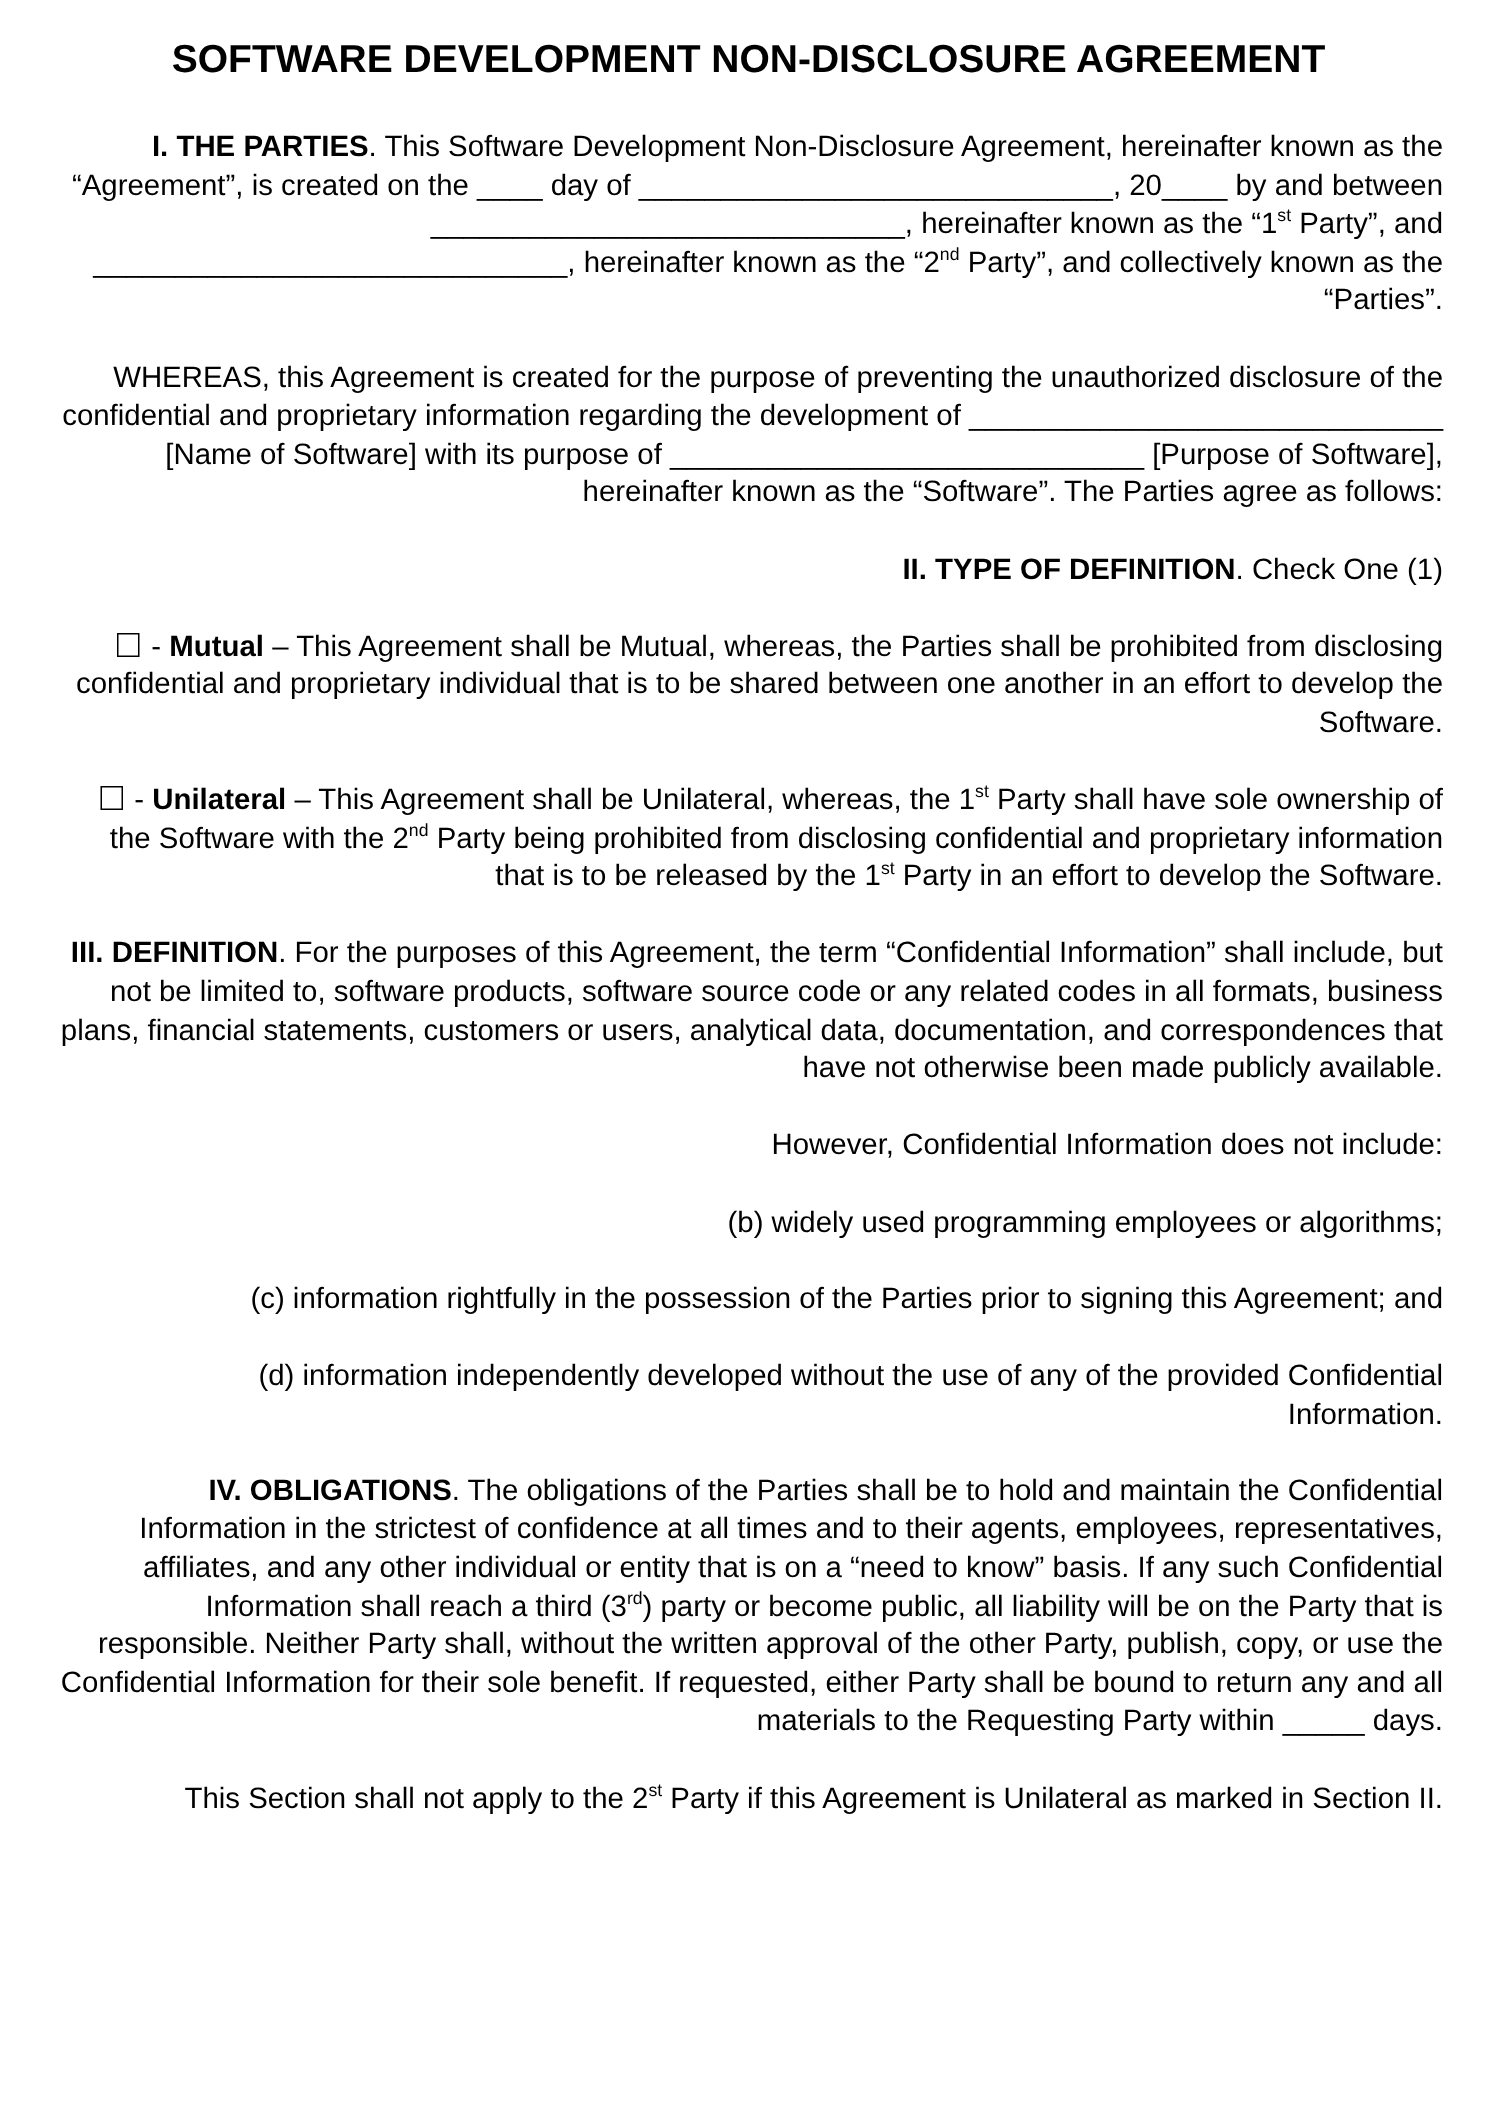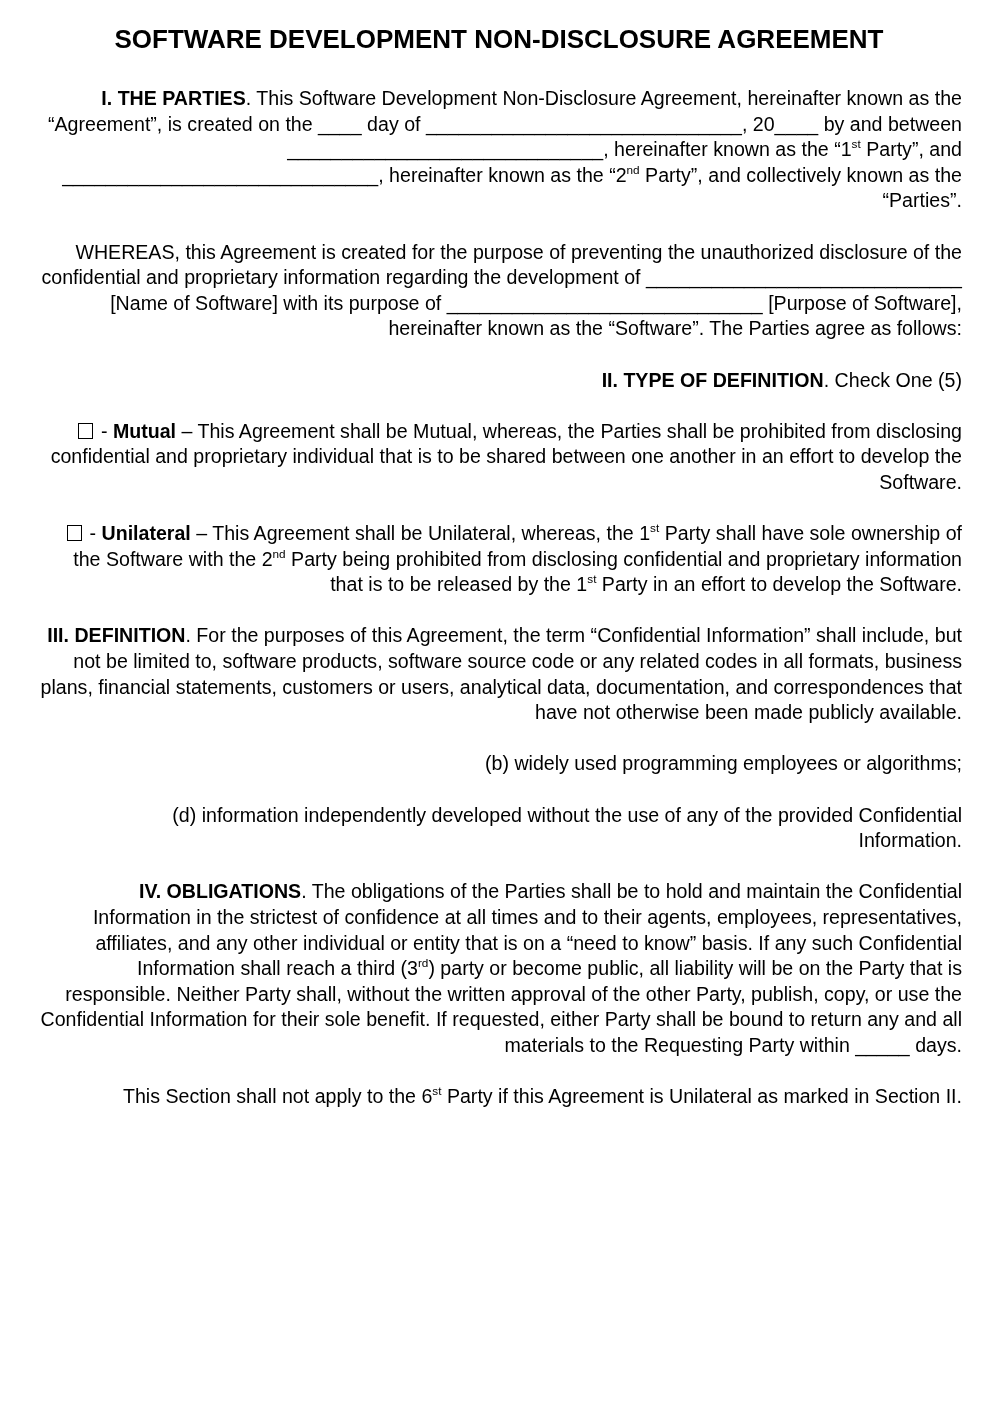--- a/index.html
+++ b/index.html
@@ -55,32 +55,34 @@
 <body>
 
 <div class="page">
 
   <h1 class="doc-title">SOFTWARE DEVELOPMENT NON-DISCLOSURE AGREEMENT</h1>
 
   <p class="para"><b class="lead">I. THE PARTIES</b><span>. This Software Development Non-Disclosure Agreement, hereinafter known as the “Agreement”, is created on the ____ day of _____________________________, 20____ by and between _____________________________, hereinafter known as the “1</span><sup class="ord">st</sup><span> Party”, and _____________________________, hereinafter known as the “2</span><sup class="ord">nd</sup><span> Party”, and collectively known as the “Parties”.</span></p>
 
   <p class="para"><span>WHEREAS, this Agreement is created for the purpose of preventing the unauthorized disclosure of the confidential and proprietary information regarding the development of _____________________________ [Name of Software] with its purpose of _____________________________ [Purpose of Software], hereinafter known as the “Software”. The Parties agree as follows:</span></p>
 
-  <p class="para"><b class="lead">II. TYPE OF DEFINITION</b><span>. Check One (5)</span></p>
+  <p class="para"><b class="lead">II. TYPE OF DEFINITION</b><span>. Check One (1)</span></p>
 
   <p class="para"><span class="checkbox"></span><span> - </span><b class="lead">Mutual</b><span> – This Agreement shall be Mutual, whereas, the Parties shall be prohibited from disclosing confidential and proprietary individual that is to be shared between one another in an effort to develop the Software.</span></p>
 
   <p class="para"><span class="checkbox"></span><span> - </span><b class="lead">Unilateral</b><span> – This Agreement shall be Unilateral, whereas, the 1</span><sup class="ord">st</sup><span> Party shall have sole ownership of the Software with the 2</span><sup class="ord">nd</sup><span> Party being prohibited from disclosing confidential and proprietary information that is to be released by the 1</span><sup class="ord">st</sup><span> Party in an effort to develop the Software.</span></p>
 
   <p class="para"><b class="lead">III. DEFINITION</b><span>. For the purposes of this Agreement, the term “Confidential Information” shall include, but not be limited to, software products, software source code or any related codes in all formats, business plans, financial statements, customers or users, analytical data, documentation, and correspondences that have not otherwise been made publicly available.</span></p>
 
+  <p class="para"><span>However, Confidential Information does not include:</span></p>
 
 
   <p class="para indent"><span>(b) widely used programming employees or algorithms;</span></p>
 
+  <p class="para indent"><span>(c) information rightfully in the possession of the Parties prior to signing this Agreement; and</span></p>
 
   <p class="para indent"><span>(d) information independently developed without the use of any of the provided Confidential Information.</span></p>
 
   <p class="para"><b class="lead">IV. OBLIGATIONS</b><span>. The obligations of the Parties shall be to hold and maintain the Confidential Information in the strictest of confidence at all times and to their agents, employees, representatives, affiliates, and any other individual or entity that is on a “need to know” basis. If any such Confidential Information shall reach a third (3</span><sup class="ord">rd</sup><span>) party or become public, all liability will be on the Party that is responsible. Neither Party shall, without the written approval of the other Party, publish, copy, or use the Confidential Information for their sole benefit. If requested, either Party shall be bound to return any and all materials to the Requesting Party within _____ days.</span></p>
 
-  <p class="para"><span>This Section shall not apply to the 6</span><sup class="ord">st</sup><span> Party if this Agreement is Unilateral as marked in Section II.</span></p>
+  <p class="para"><span>This Section shall not apply to the 2</span><sup class="ord">st</sup><span> Party if this Agreement is Unilateral as marked in Section II.</span></p>
 
 </div>
 
 </body></html>

